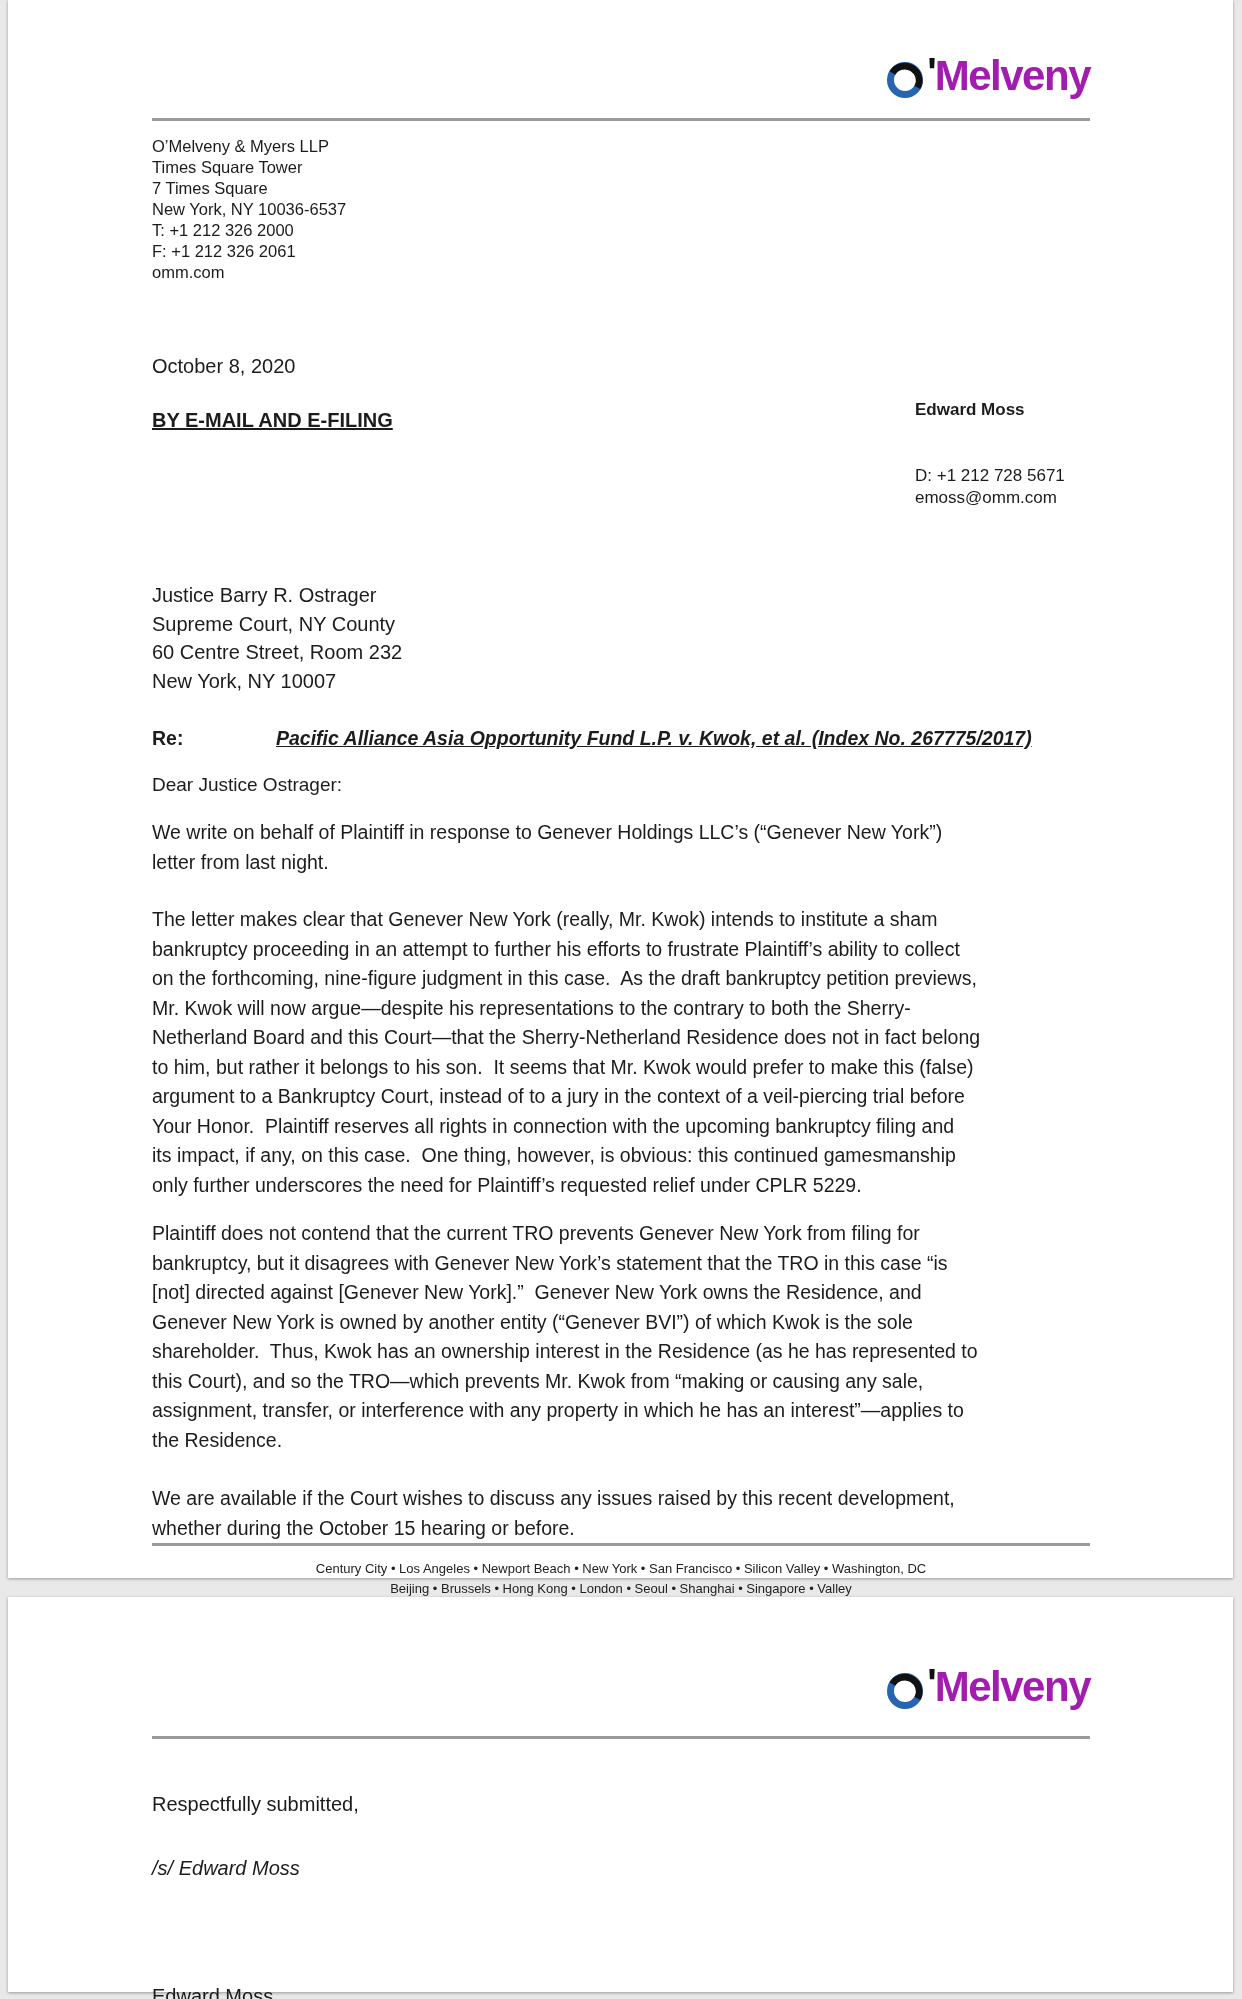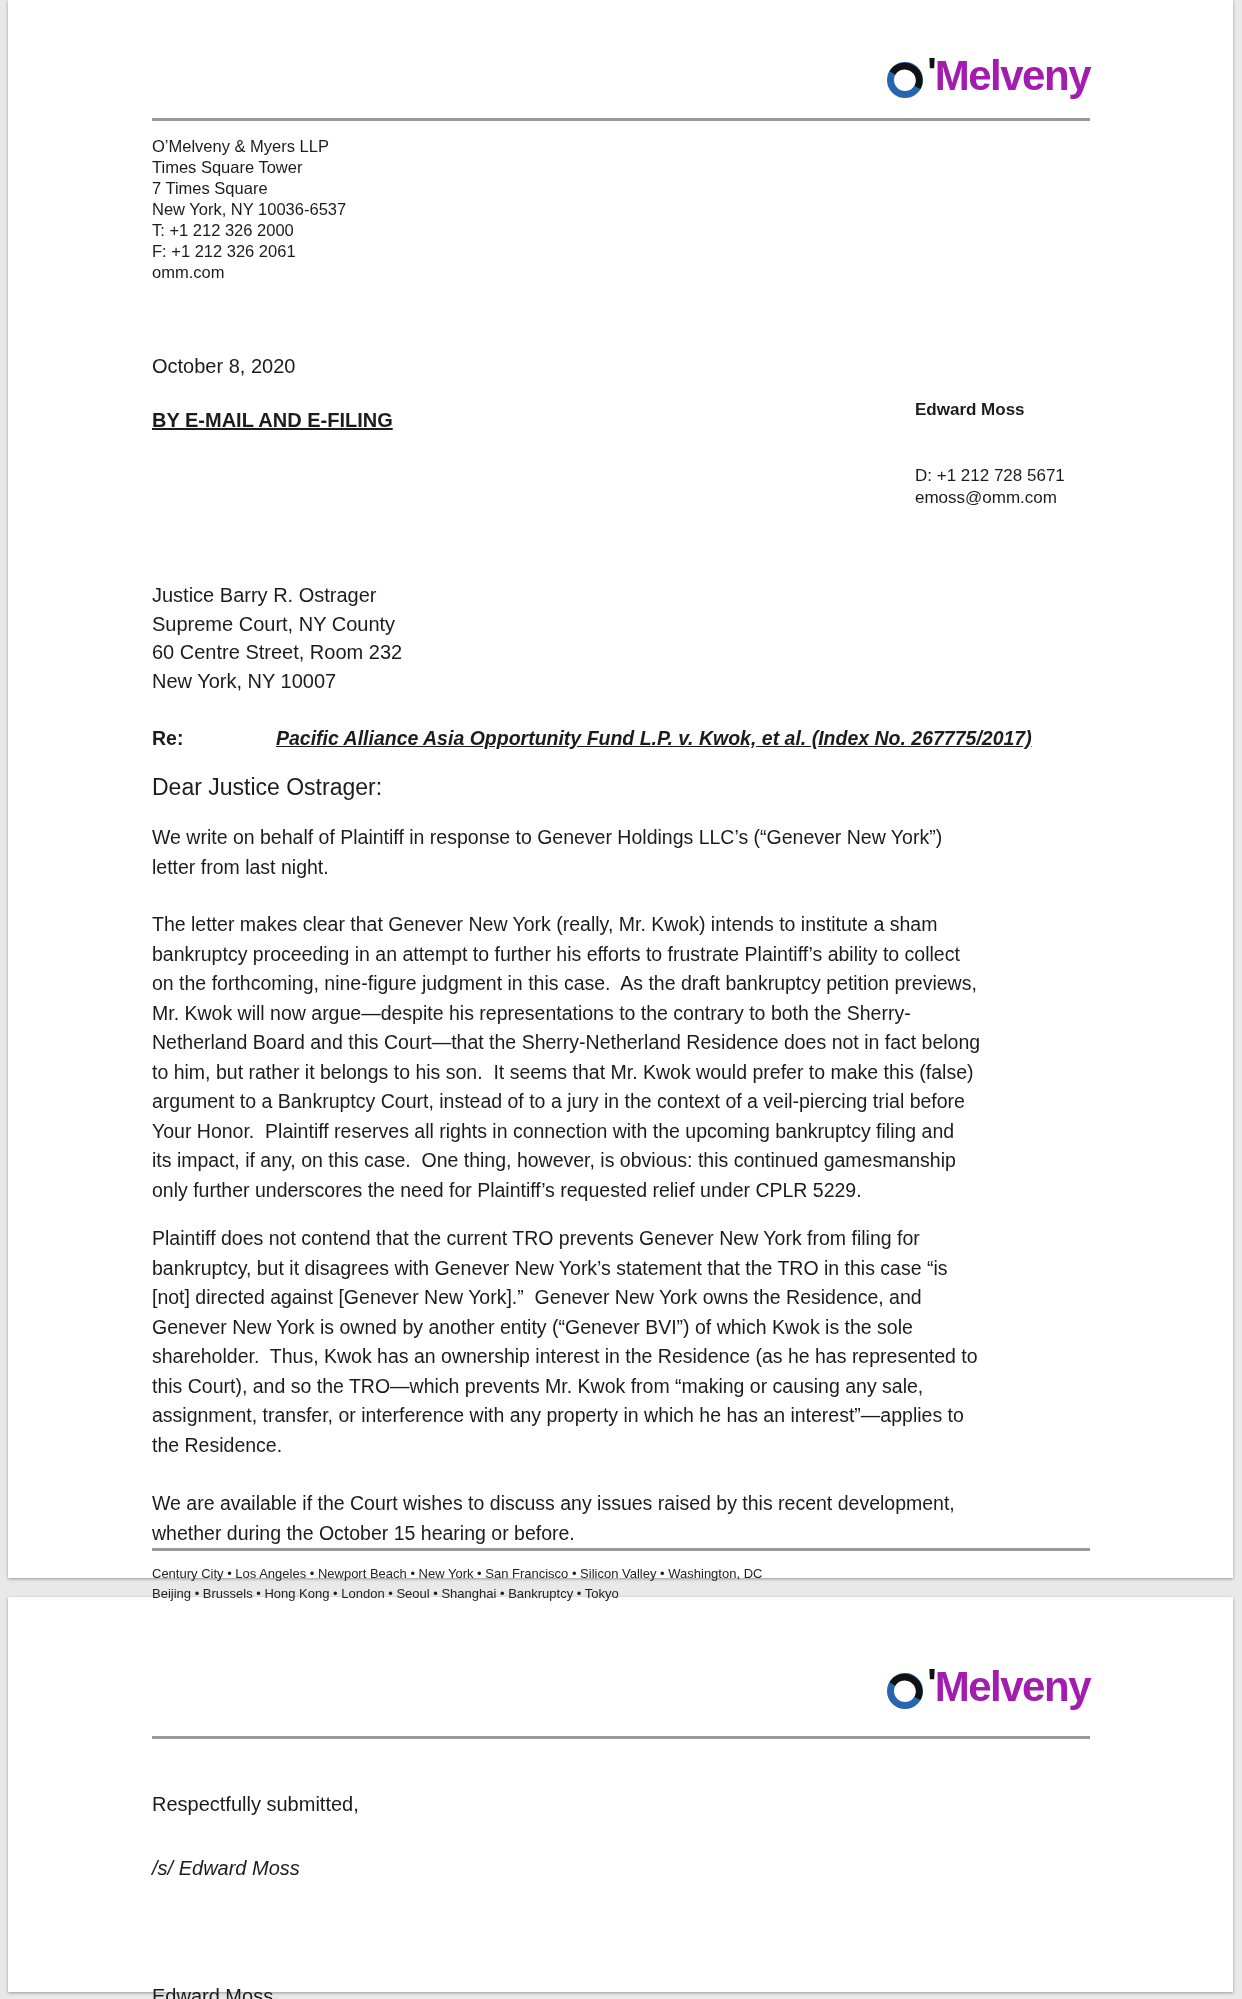--- a/index.html
+++ b/index.html
@@ -23,28 +23,28 @@
   .phone-col{white-space:pre-wrap;}
   .date-row{display:flex;margin-top:72px;}
   .date-col{font-size:20px;}
   .delivery{font-weight:bold;text-decoration:underline;font-size:20px;margin-top:31px;}
   .author-col{margin-left:auto;width:175px;font-size:17px;line-height:22px;white-space:pre-wrap;}
   .author-name{font-weight:bold;}
   .recipient{margin-top:28px;font-size:20px;line-height:28.5px;white-space:pre-wrap;}
   .re-row{display:flex;margin-top:32px;font-size:19.5px;gap:48px;}
   .re-label{width:76px;font-weight:bold;}
   .re-title{font-weight:bold;font-style:italic;text-decoration:underline;}
-  .salutation{margin-top:24px;font-size:23px;}
+  .salutation{margin-top:24px;font-size:19px;}
   .para{font-size:19.5px;line-height:29.5px;white-space:pre-wrap;}
   .para1{margin-top:22px;}
   .para2{margin-top:28px;}
   .para3{margin-top:19px;}
   .para4{margin-top:29px;}
   .footer{margin-top:auto;}
-  .footer-line1,.footer-line2{font-size:13px;line-height:19.5px;color:#222;}
+  .footer-line1,.footer-line2{text-align:center;font-size:13px;line-height:19.5px;color:#222;}
   .footer-line1{margin-top:13px;}
   .footer-pad{height:51px;}
   .closing{margin-top:54px;font-size:20px;}
   .signature{margin-top:41px;font-size:20px;font-style:italic;}
   .signer{margin-top:46px;font-size:20px;line-height:28px;white-space:pre-wrap;}
 </style>
 </head>
 <body>
 
 <div class="viewport">
@@ -117,21 +117,21 @@
 shareholder.  Thus, Kwok has an ownership interest in the Residence (as he has represented to
 this Court), and so the TRO—which prevents Mr. Kwok from “making or causing any sale,
 assignment, transfer, or interference with any property in which he has an interest”—applies to
 the Residence.</div>
     <div class="para para4">We are available if the Court wishes to discuss any issues raised by this recent development,
 whether during the October 15 hearing or before.</div>
 
     <div class="footer">
       <hr class="rule">
       <div class="footer-line1">Century City • Los Angeles • Newport Beach • New York • San Francisco • Silicon Valley • Washington, DC</div>
-      <div class="footer-line2">Beijing • Brussels • Hong Kong • London • Seoul • Shanghai • Bankruptcy • Tokyo</div>
+      <div class="footer-line2">Beijing • Brussels • Hong Kong • London • Seoul • Shanghai • Singapore • Valley</div>
       <div class="footer-pad"></div>
     </div>
   </div>
 
   <div class="page-gap"></div>
 
   <div class="page page2 p2">
 
     <div class="logo-row">
       <div class="logo">

